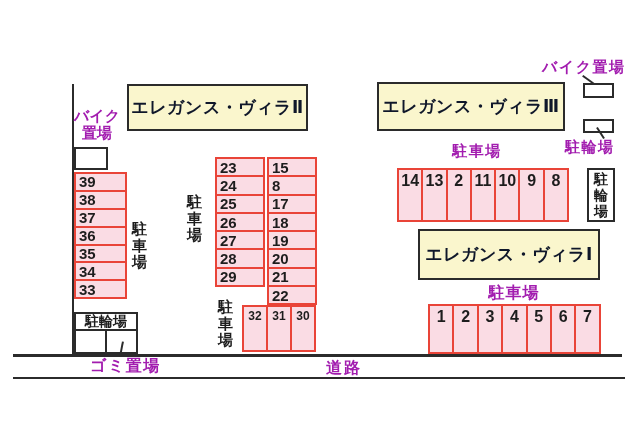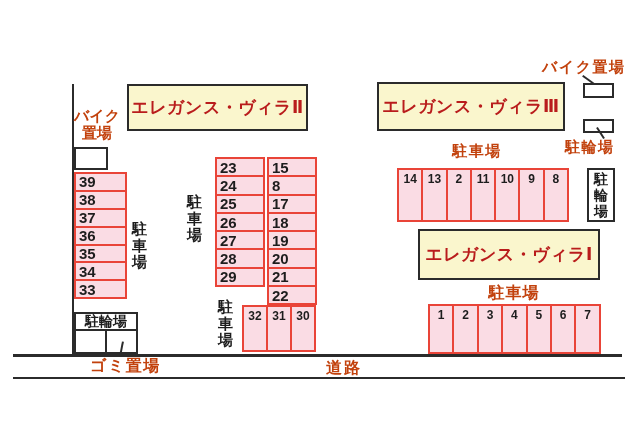--- a/index.html
+++ b/index.html
@@ -6,39 +6,39 @@
   #canvas {
     position:relative; width:640px; height:427px; background:#ffffff;
     font-family:"Liberation Sans","DejaVu Sans",sans-serif; overflow:hidden;
     color:#1d1d1d;
   }
   .hline, .vline { position:absolute; background:var(--line,#2b2b2b); }
   .building {
     position:absolute; box-sizing:border-box;
     background:var(--building-fill,#faf6cd); border:2px solid var(--line,#2b2b2b);
     display:flex; align-items:center; justify-content:center;
-    font-size:17px; font-weight:bold; letter-spacing:0.5px; color:#b91c1c;
+    font-size:17px; font-weight:bold; letter-spacing:0.5px; color:#0f172a;
   }
   .vcol { position:absolute; display:flex; flex-direction:column; }
   .hrow { position:absolute; display:flex; flex-direction:row; }
   .cell {
     box-sizing:border-box; flex:0 0 auto;
     background:var(--space-fill,#fadce4); border:2px solid var(--space-border,#e94438);
     font-weight:bold; color:#1d1d1d;
   }
   .vcol .cell { margin-top:-2px; display:flex; align-items:center; padding-left:3px; font-size:15px; }
   .vcol .cell:first-child { margin-top:0; }
-  .hrow .cell { margin-left:-2px; display:flex; justify-content:center; align-items:flex-start; padding-top:2px; font-size:12px; }
+  .hrow .cell { margin-left:-2px; display:flex; justify-content:center; align-items:flex-start; padding-top:2px; font-size:16px; }
   .hrow .cell:first-child { margin-left:0; }
   .col-left .cell { width:53px; height:19.9px;text-align:center; }
   .col-mid .cell { width:50px; height:20.3px; }
   .row-mid .cell { width:26px; height:47px; font-size:12px; }
   .row-v3 .cell { width:26.3px; height:54px; }
   .row-v1 .cell { width:26.4px; height:50px; }
-  .lbl { position:absolute; font-weight:bold; white-space:nowrap; color:#c2410c; }
+  .lbl { position:absolute; font-weight:bold; white-space:nowrap; color:#a21caf; }
   .vtext {
     position:absolute; width:17px; font-weight:bold; font-size:15px; line-height:16.5px;
     word-break:break-all; text-align:center; letter-spacing:0; color:#1d1d1d;
   }
   .box { position:absolute; box-sizing:border-box; border:2px solid var(--line,#2b2b2b); background:#ffffff; }
   .leader { position:absolute; height:2px; background:var(--line,#2b2b2b); }
 </style>
 </head>
 <body>
 

